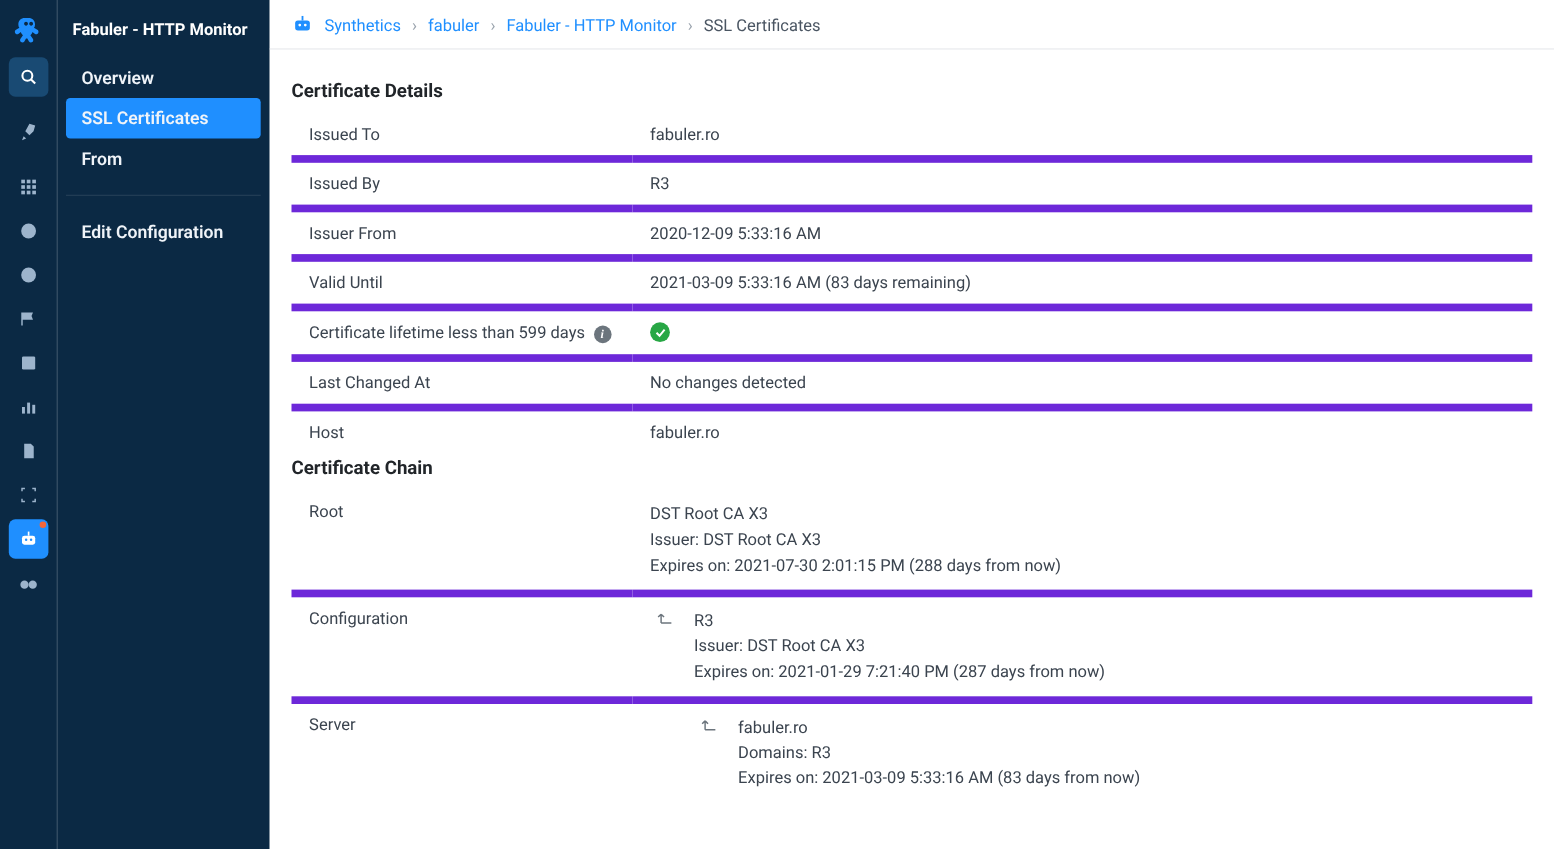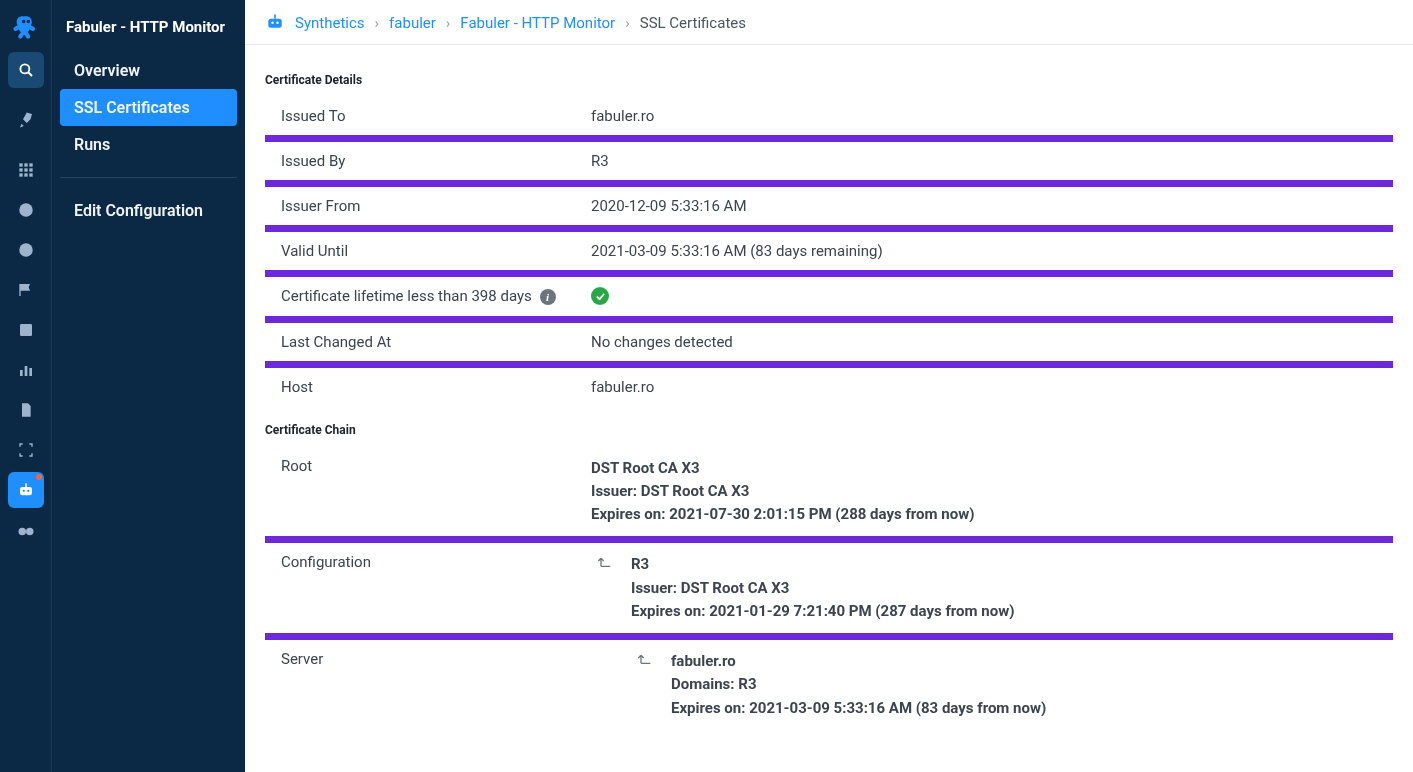--- a/index.html
+++ b/index.html
@@ -84,21 +84,21 @@
   padding: 12px 20px;
   border-bottom: 1px solid #e6e8eb;
   font-size: 15px;
 }
 .breadcrumbs .crumb-link { color: #1f8fff; text-decoration: none; cursor: pointer; }
 .breadcrumbs .crumb-sep { color: #9aa3ad; }
 .breadcrumbs .crumb-current { color: #4a5562; }
 .breadcrumbs .crumb-icon { color: #1f8fff; display: inline-flex; }
 .content { padding: 16px 20px 40px 20px; }
 .section-title {
-  font-size: 12px;
+  font-size: 17px;
   font-weight: 700;
   margin: 12px 0 10px 0;
 }
 .kv-table { width: 100%; border-collapse: collapse; }
 .kv-table tr { border-bottom: 7px solid #6d28d9; }
 .kv-table tr:last-child { border-bottom: none; }
 .kv-table td { padding: 10px 16px; vertical-align: top; font-size: 15px; color: #3b444f; }
 .kv-table td.key { width: 310px; }
 .info-icon {
   display: inline-flex;
@@ -123,21 +123,21 @@
   align-items: center;
   justify-content: center;
 }
 .chain-arrow {
   display: inline-flex;
   width: 16px; height: 16px;
   color: #6c757d;
   margin-right: 18px;
 }
 .chain-value { display: flex; align-items: flex-start; }
-.chain-block .line { line-height: 1.55; font-weight: bold; }
+.chain-block .line { line-height: 1.55; }
 .indent-wrap-1 { padding-left: 6px; }
 .indent-wrap-2 { padding-left: 46px; }
 svg { display: block; }
 </style>
 </head>
 <body>
 
 <div class="icon-rail">
   <div class="rail-item logo">
     <svg width="28" height="28" viewBox="0 0 24 24" fill="currentColor">
@@ -221,21 +221,21 @@
         <circle cx="17" cy="14" r="5"></circle>
       </svg>
   </div>
 </div>
 
 <div class="sidebar">
   <div class="title">Fabuler - HTTP Monitor</div>
   <div class="nav-group">
     <div class="nav-item">Overview</div>
     <div class="nav-item active">SSL Certificates</div>
-    <div class="nav-item">Runs</div>
+    <div class="nav-item">From</div>
   </div>
   <div class="nav-sep"></div>
   <div class="nav-group">
     <div class="nav-item">Edit Configuration</div>
   </div>
 </div>
 
 <div class="main">
 
   <div class="breadcrumbs">
@@ -272,21 +272,21 @@
       <tr>
         <td class="key">Issuer From</td>
         <td>2020-12-09 5:33:16 AM</td>
       </tr>
       <tr>
         <td class="key">Valid Until</td>
         <td>2021-03-09 5:33:16 AM (83 days  remaining)</td>
       </tr>
       <tr>
         <td class="key">
-          <span>Certificate lifetime less than 398 days</span>
+          <span>Certificate lifetime less than 599 days</span>
           <span class="info-icon">i</span>
         </td>
         <td>
           <span class="check-icon">
             <svg width="11" height="11" viewBox="0 0 24 24" fill="none" stroke="#fff" stroke-width="4">
                   <polyline points="4,12 10,18 20,6"></polyline>
                 </svg>
           </span>
         </td>
       </tr>
@@ -294,21 +294,21 @@
         <td class="key">Last Changed At</td>
         <td>No changes detected</td>
       </tr>
       <tr>
         <td class="key">Host</td>
         <td>fabuler.ro</td>
       </tr>
     </tbody>
       </table>
 
-    <div class="section-title" style="margin-top:17px">Certificate Chain</div>
+    <div class="section-title" style="margin-top:4px">Certificate Chain</div>
     <table class="kv-table">
       <tbody>
           <tr>
         <td class="key">Root</td>
         <td>
           <div class="chain-block">
             <div class="line">DST Root CA X3</div>
             <div class="line">Issuer: DST Root CA X3</div>
             <div class="line">Expires on: 2021-07-30 2:01:15 PM (288 days from now)</div>
           </div>

